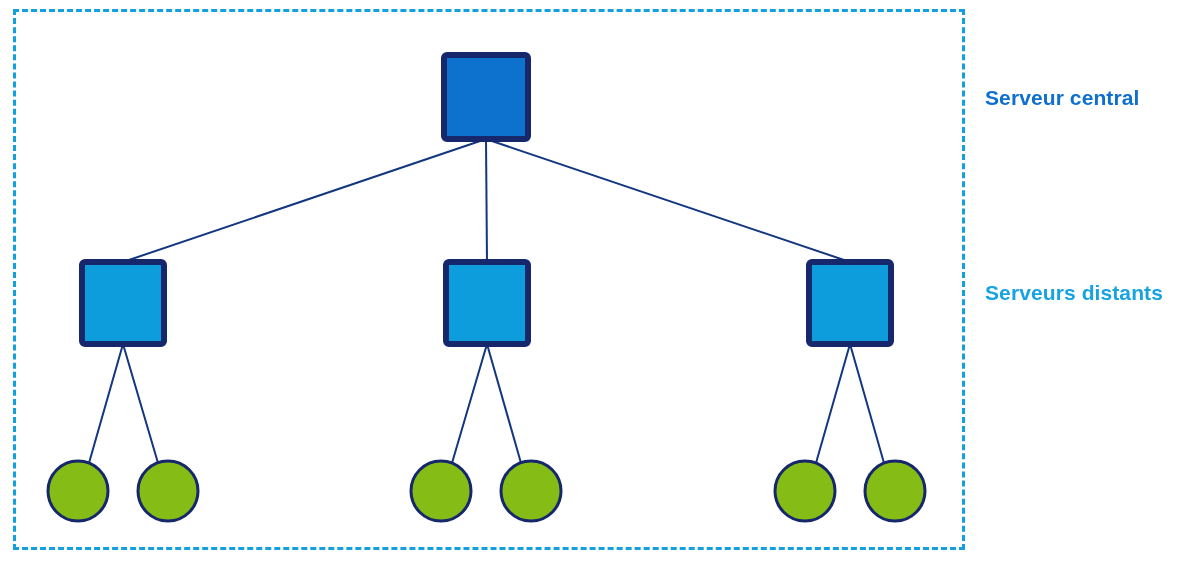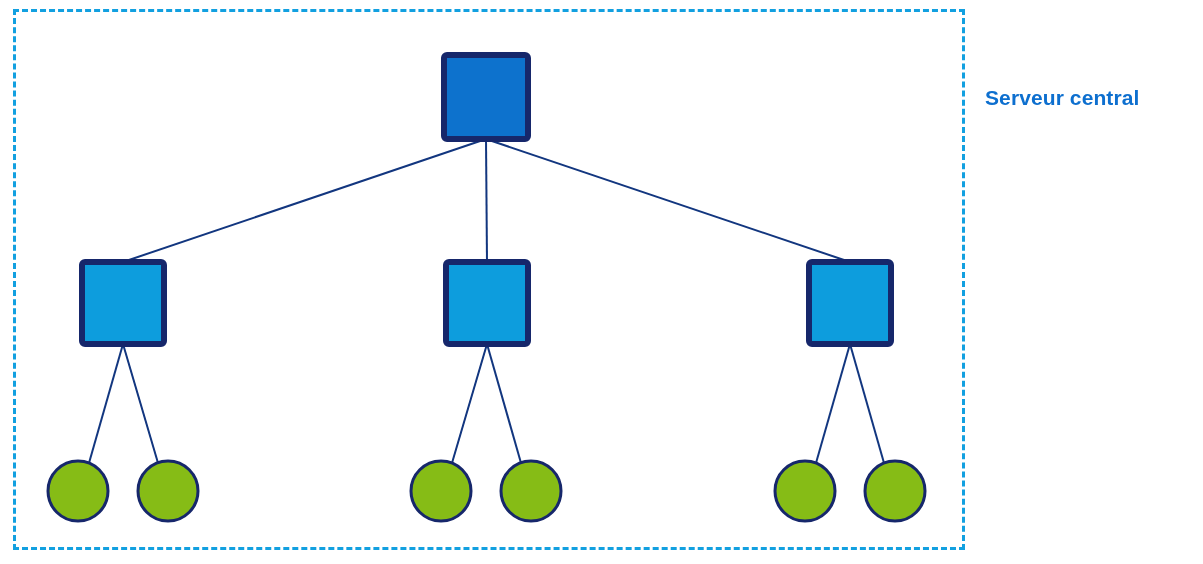--- a/index.html
+++ b/index.html
@@ -101,15 +101,16 @@
       <circle cx="168" cy="491" r="30" fill="#86bc16" stroke="#16276b" stroke-width="3"></circle>
       <circle cx="441" cy="491" r="30" fill="#86bc16" stroke="#16276b" stroke-width="3"></circle>
       <circle cx="531" cy="491" r="30" fill="#86bc16" stroke="#16276b" stroke-width="3"></circle>
       <circle cx="805" cy="491" r="30" fill="#86bc16" stroke="#16276b" stroke-width="3"></circle>
       <circle cx="895" cy="491" r="30" fill="#86bc16" stroke="#16276b" stroke-width="3"></circle>
     </g>
   </svg>
 
   <div class="legend-label" id="legend-central">Serveur central</div>
 
+  <div class="legend-label" id="legend-remote">Serveurs distants</div>
 
 
 </div>
 
 </body></html>

